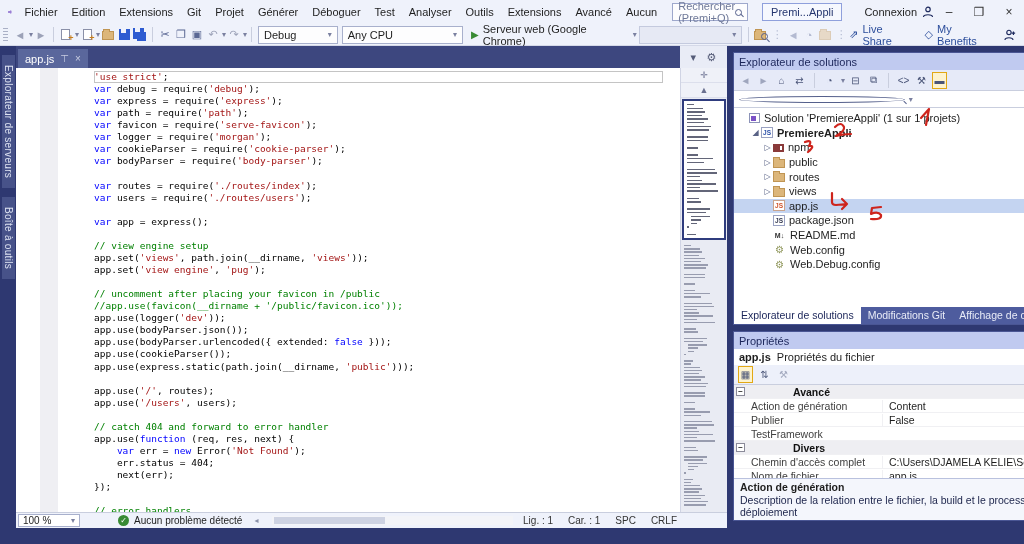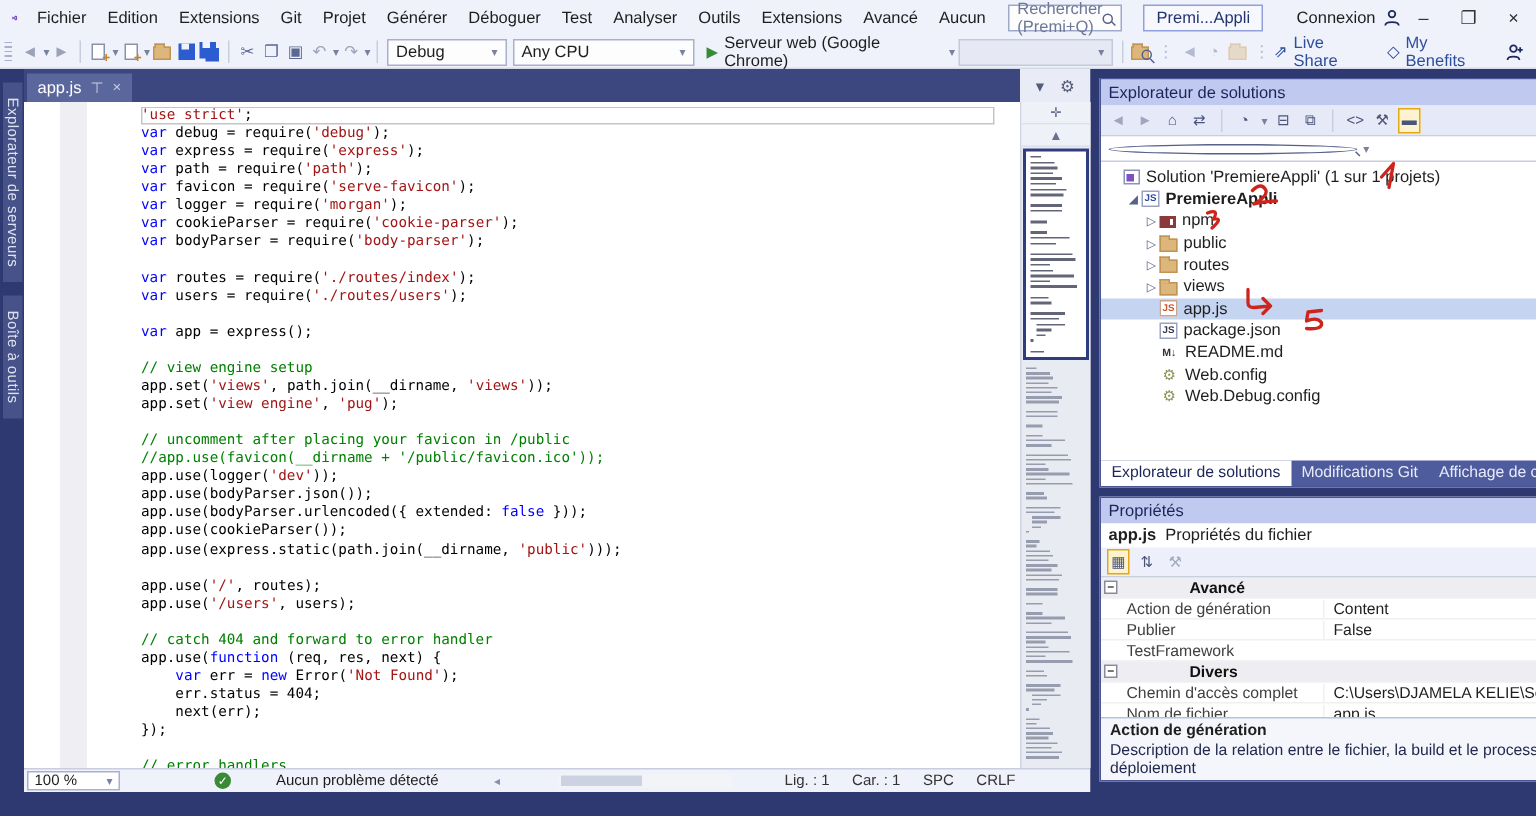--- a/index.html
+++ b/index.html
@@ -62,21 +62,21 @@
   .tk-k{color:#0000FF;}
   .tk-s{color:#A31515;}
   .tk-c{color:#008000;}
 
   .minimap{position:absolute;top:0;right:0;bottom:0;width:47px;background:#E9EBF3;border-left:1px solid #D0D4E4;}
   .mm-btn{height:15px;display:flex;align-items:center;justify-content:center;color:#6A7090;font-size:9px;border-bottom:1px solid #DCDFEC;background:#EFF1F8;}
   .mm-track{position:absolute;top:31px;left:0;right:0;bottom:0;}
   .mm-view{position:absolute;top:0;left:1px;right:1px;height:141px;background:#fff;border:2px solid #2F3C7E;}
   .mm-bar{position:absolute;height:1.4px;}
 
-  .editor-statusbar{height:16px;background:#EFF2FB;border-top:1px solid #C9CEDE;display:flex;align-items:center;font-size:10px;gap:25px;}
+  .editor-statusbar{height:16px;background:#EFF2FB;border-top:1px solid #C9CEDE;display:flex;align-items:center;font-size:10px;}
   .zoom-box{width:62px;height:13px;background:#fff;border:1px solid #A8B0CC;display:flex;align-items:center;justify-content:space-between;padding:0 4px;margin-left:2px;}
   .okcheck{width:11px;height:11px;border-radius:50%;background:#388A34;color:#fff;font-size:8px;display:flex;align-items:center;justify-content:center;margin-left:38px;}
   .problems-lbl{margin-left:5px;color:#1e1e1e;}
   .hscroll{flex:1;height:9px;margin:0 10px 0 14px;background:#F3F4F8;position:relative;}
   .hthumb{position:absolute;left:2px;top:1px;height:7px;width:46%;background:#CDD2E2;}
   .caret-cluster{display:flex;gap:15px;color:#333;margin-right:50px;}
 
   .splitter-v{width:6px;flex:none;background:#2E3871;}
 
   

